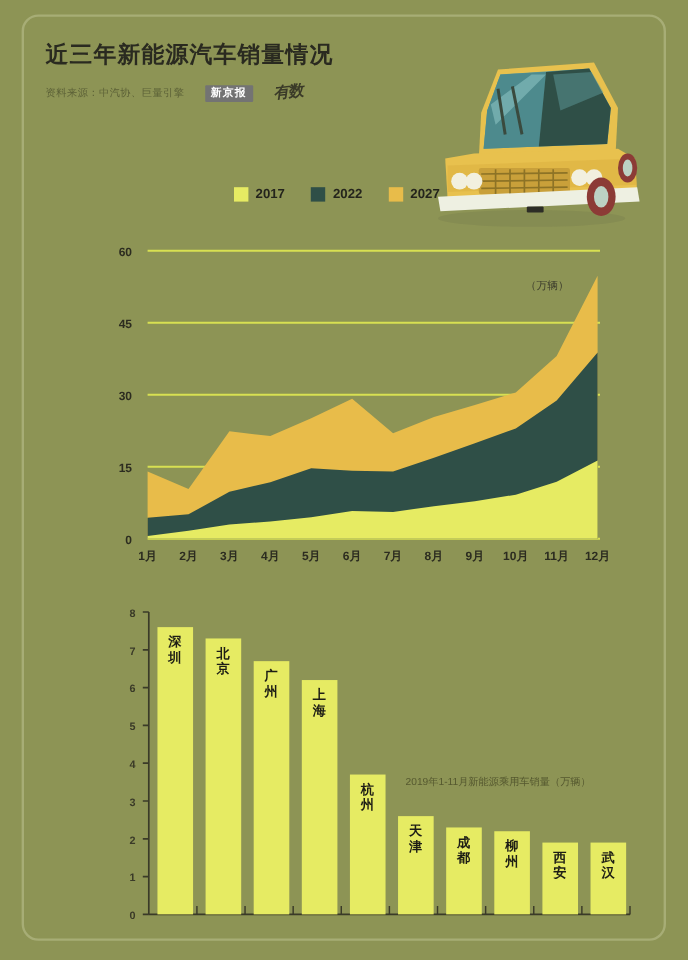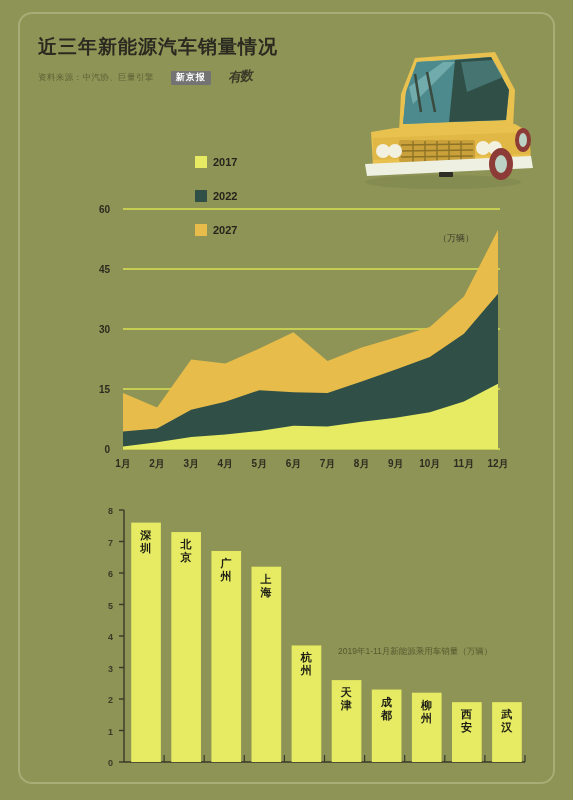--- a/index.html
+++ b/index.html
@@ -35,21 +35,21 @@
   #handwrite {
     font-family: "DejaVu Serif", serif; font-style: italic; font-weight: bold;
     font-size: 13px; color: #3a3a28; letter-spacing: -1px;
     transform: rotate(-6deg); transform-origin: left center;
   }
   
   #car { position: absolute; right: 10px; top: 18px; width: 200px; height: 170px; }
   
   #legend {
     position: absolute; left: 175px; top: 142px;
-    display: flex; gap: 22px; align-items: center; flex-direction: column;
+    display: flex; gap: 22px; align-items: center;
   }
   .legend-item { display: flex; align-items: center; gap: 6px; }
   .legend-swatch { width: 12px; height: 12px; display: block; }
   .legend-label { font-size: 11px; font-weight: bold; color: #24241c; }
   
   #area-chart { position: absolute; left: 0; top: 185px; width: 537px; height: 285px; }
   .ax-label { font-size: 10px; font-weight: bold; fill: #2c2c20; }
   .unit-label { font-size: 9px; fill: #3c3c2c; }
   
   #bar-chart { position: absolute; left: 0; top: 480px; width: 537px; height: 285px; }

